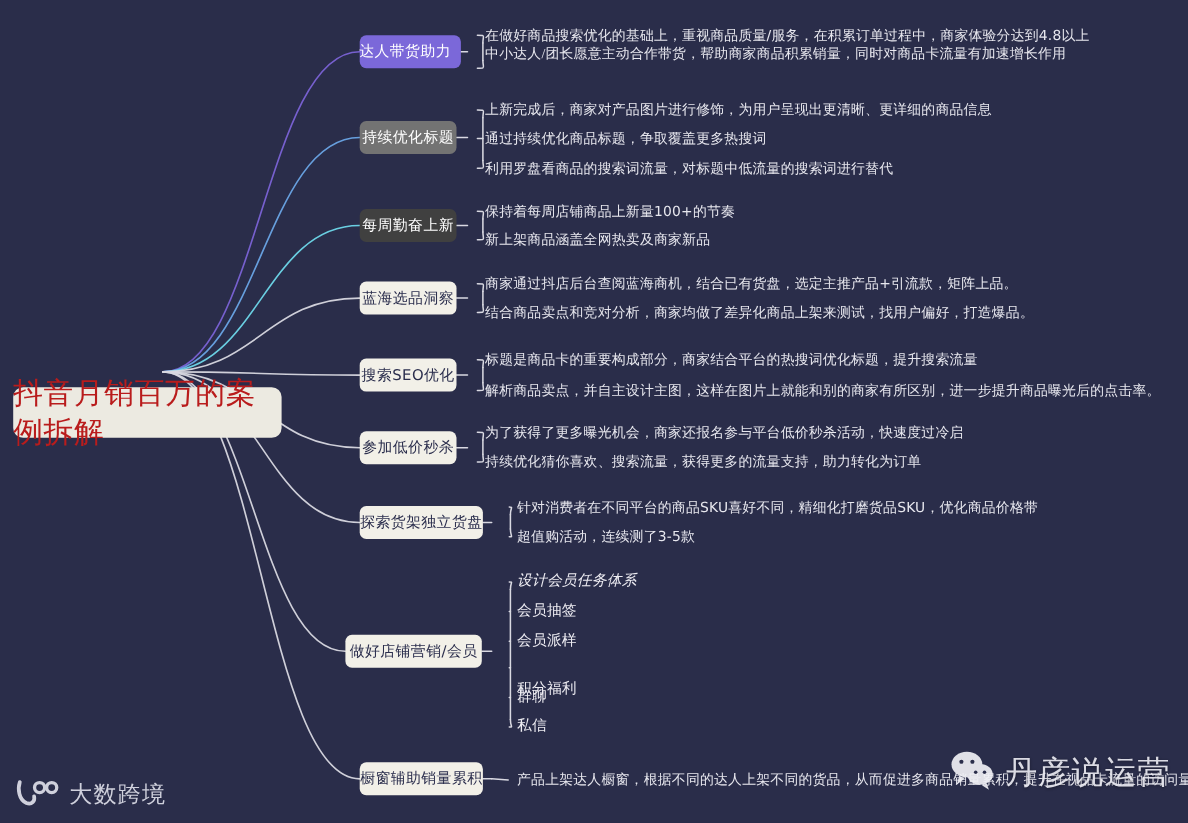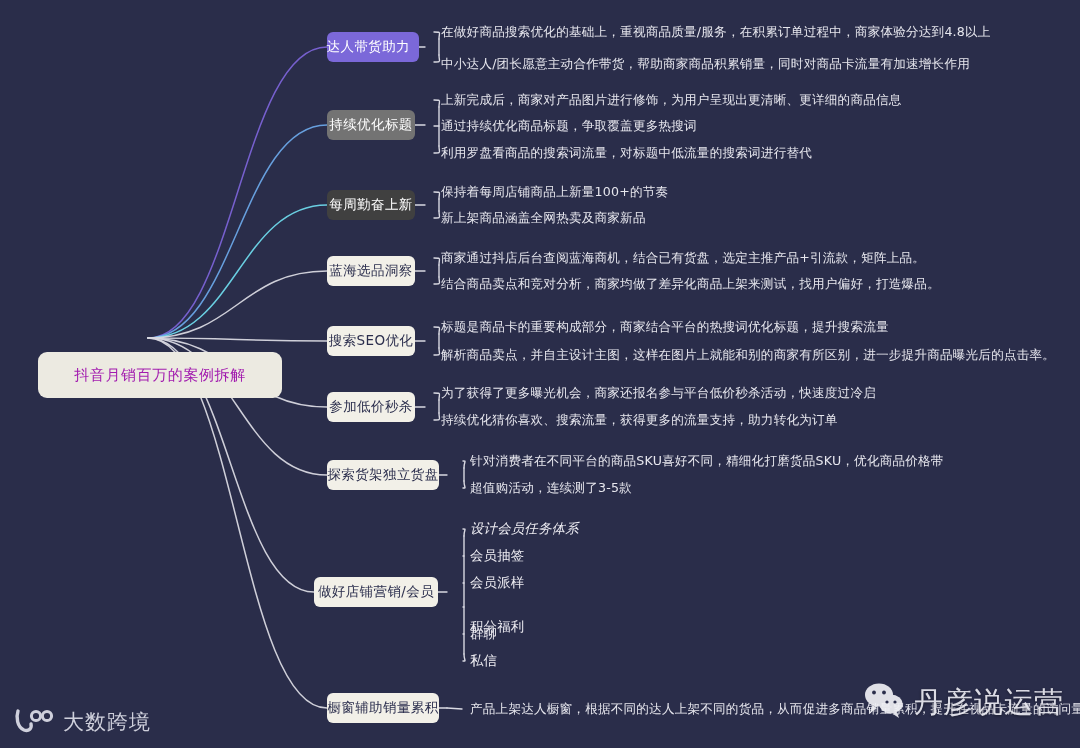--- a/index.html
+++ b/index.html
@@ -19,31 +19,31 @@
     position: absolute;
     left: 0; top: 0;
     width: 1080px;
     height: 748px;
     pointer-events: none;
   }
 
   
   .root-node {
     position: absolute;
-    left: 38px;
+    left: 12px;
     top: 352px;
     width: 244px;
     height: 46px;
     background: #eceae1;
     border-radius: 9px;
     display: flex;
     align-items: center;
     justify-content: center;
-    color: #a21caf;
-    font-size: 15px;
+    color: #b91c1c;
+    font-size: 27px;
     letter-spacing: 0.6px;
     z-index: 5;
   }
 
   
   .chip {
     position: absolute;
     height: 30px;
     border-radius: 6px;
     display: flex;
@@ -176,21 +176,21 @@
 
   <div class="root-node">
     <span>抖音月销百万的案例拆解</span>
   </div>
 
   <div id="nodes">
       <div class="chip tinted" style="left: 327px; top: 32px; width: 92px; background: rgb(123, 104, 217); justify-content: flex-end;">
         <span>达人带货助力</span>
       </div>
       <div class="leaf" style="left: 441px; top: 24px;">在做好商品搜索优化的基础上，重视商品质量/服务，在积累订单过程中，商家体验分达到4.8以上</div>
-      <div class="leaf" style="left: 441px; top: 56px;">中小达人/团长愿意主动合作带货，帮助商家商品积累销量，同时对商品卡流量有加速增长作用</div>
+      <div class="leaf" style="left: 441px; top: 42px; font-family: Liberation Serif, serif;">中小达人/团长愿意主动合作带货，帮助商家商品积累销量，同时对商品卡流量有加速增长作用</div>
       <div class="chip tinted" style="left: 327px; top: 110px; width: 88px; background: #737373;">
         <span>持续优化标题</span>
       </div>
       <div class="leaf" style="left: 441px; top: 92px;">上新完成后，商家对产品图片进行修饰，为用户呈现出更清晰、更详细的商品信息</div>
       <div class="leaf" style="left: 441px; top: 118px;">通过持续优化商品标题，争取覆盖更多热搜词</div>
       <div class="leaf" style="left: 441px; top: 145px;">利用罗盘看商品的搜索词流量，对标题中低流量的搜索词进行替代</div>
       <div class="chip tinted" style="left: 327px; top: 190px; width: 88px; background: #404040;">
         <span>每周勤奋上新</span>
       </div>
       <div class="leaf" style="left: 441px; top: 184px;">保持着每周店铺商品上新量100+的节奏</div>

